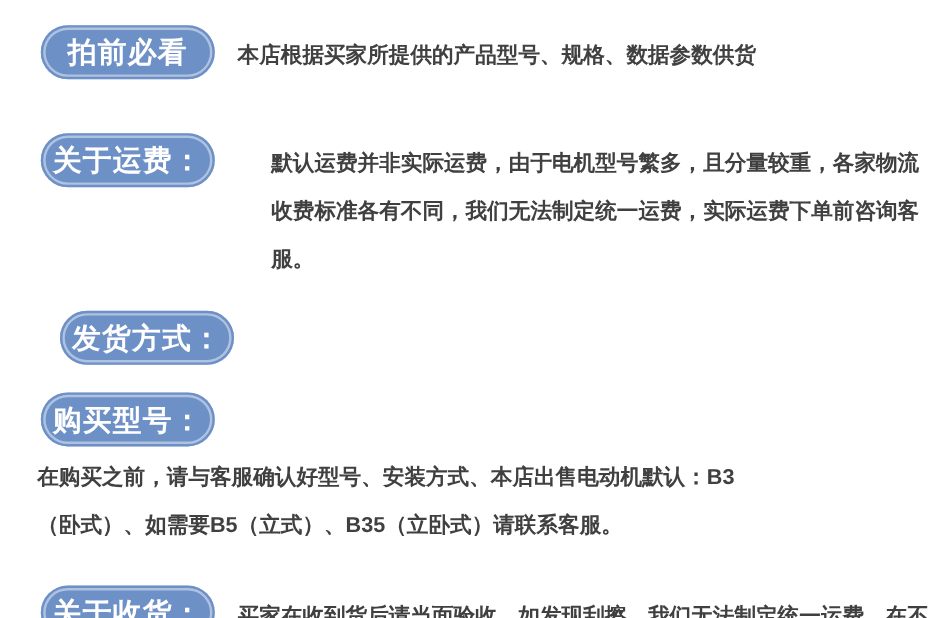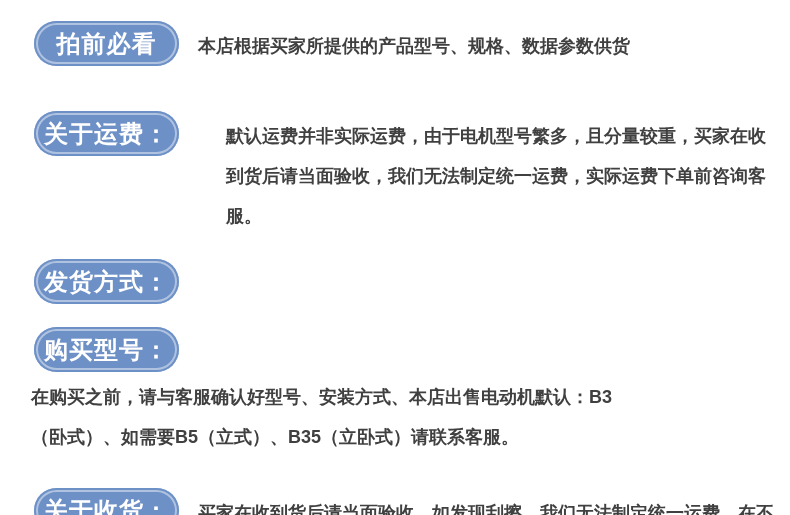--- a/index.html
+++ b/index.html
@@ -17,21 +17,21 @@
   }
   .notice{
     padding-top:12px;
   }
   .row{
     display:flex;
     align-items:flex-start;
   }
   .row-1{margin-bottom:36px;}
   .row-2{margin-bottom:14px;gap:28px;}
-  .row-3{margin-bottom:17px;}
+  .row-3{margin-bottom:17px;margin-left:16px;}
   .row-4{margin-bottom:22px;flex-direction:column;}
   .pill{
     flex:none;
     width:145px;height:45px;
     margin-left:22px;
     border-radius:23px;
     background:var(--accent);
     box-shadow:inset 0 0 0 2px var(--accent), inset 0 0 0 4px rgba(255,255,255,0.45);
     display:flex;align-items:center;justify-content:center;
     color:var(--pill-text);
@@ -60,21 +60,21 @@
     <div class="pill">
       <span>拍前必看</span>
     </div>
     <p class="body-text">本店根据买家所提供的产品型号、规格、数据参数供货</p>
   </section>
 
   <section class="row row-2">
     <div class="pill">
       <span>关于运费：</span>
     </div>
-    <p class="body-text">默认运费并非实际运费，由于电机型号繁多，且分量较重，买家在收到货后请当面验收，我们无法制定统一运费，实际运费下单前咨询客服。</p>
+    <p class="body-text">默认运费并非实际运费，由于电机型号繁多，且分量较重，各家物流收费标准各有不同，我们无法制定统一运费，实际运费下单前咨询客服。</p>
   </section>
 
   <section class="row row-3">
     <div class="pill">
       <span>发货方式：</span>
     </div>
   </section>
 
   <section class="row row-4">
     <div class="pill">

